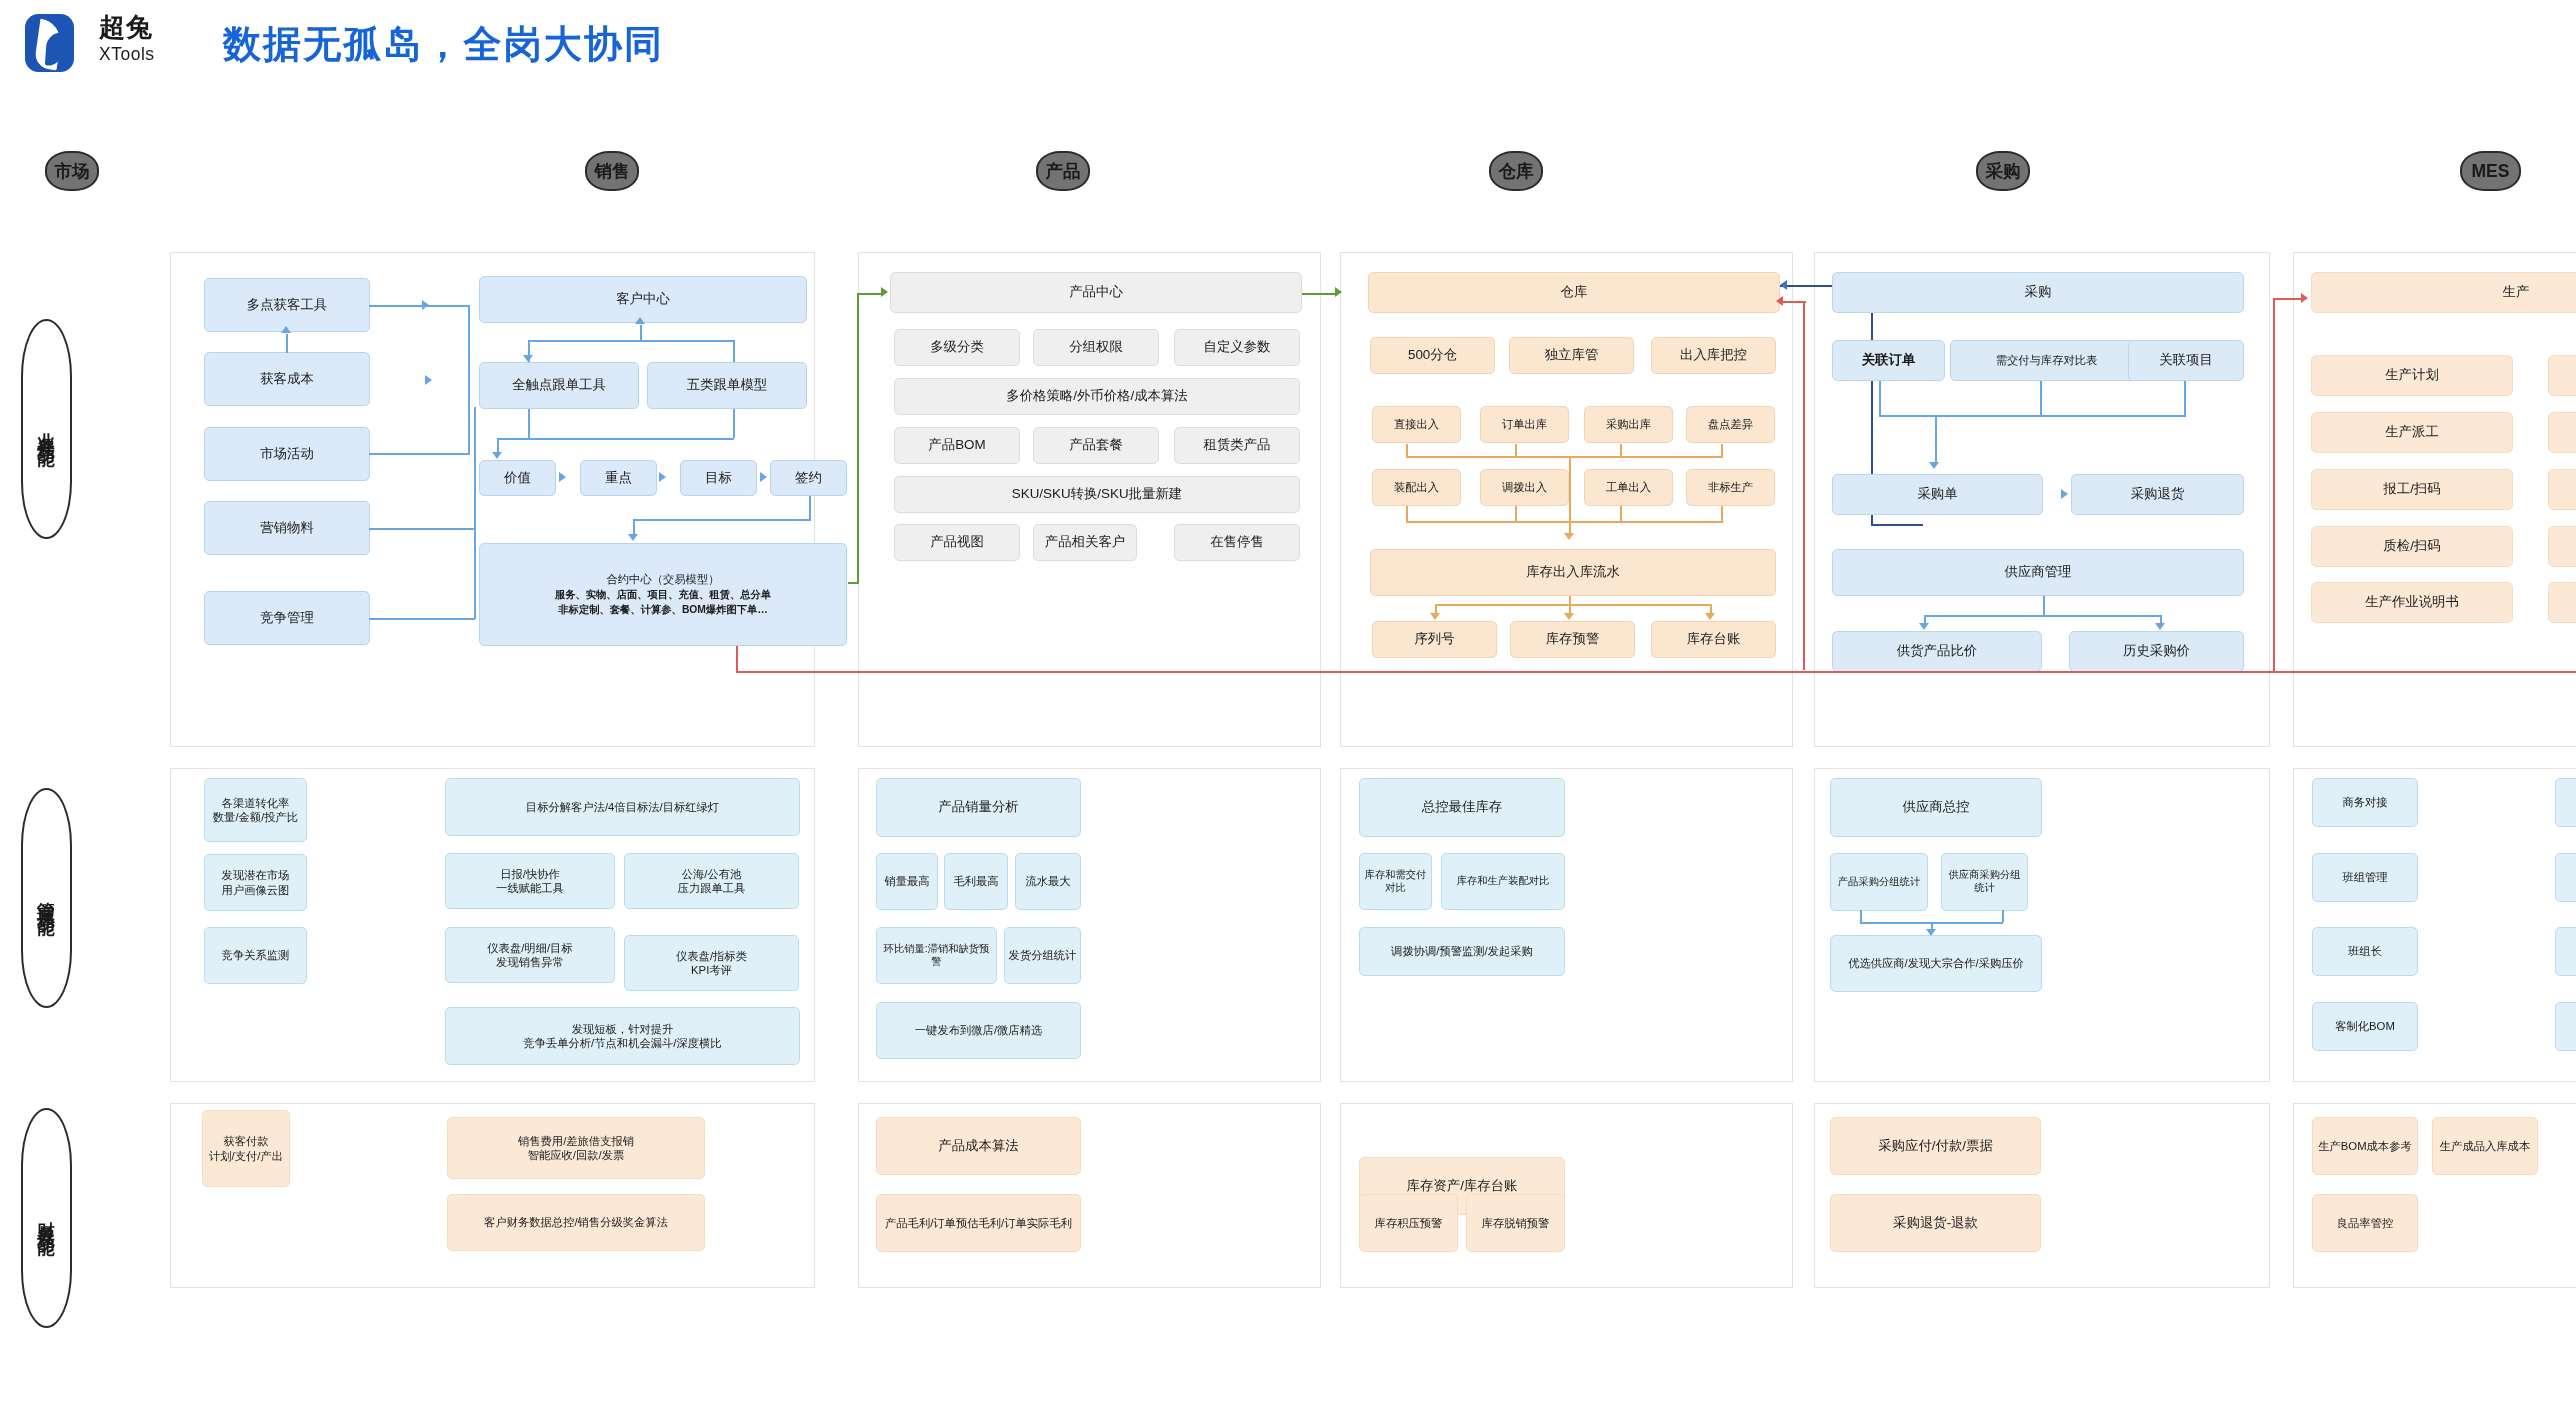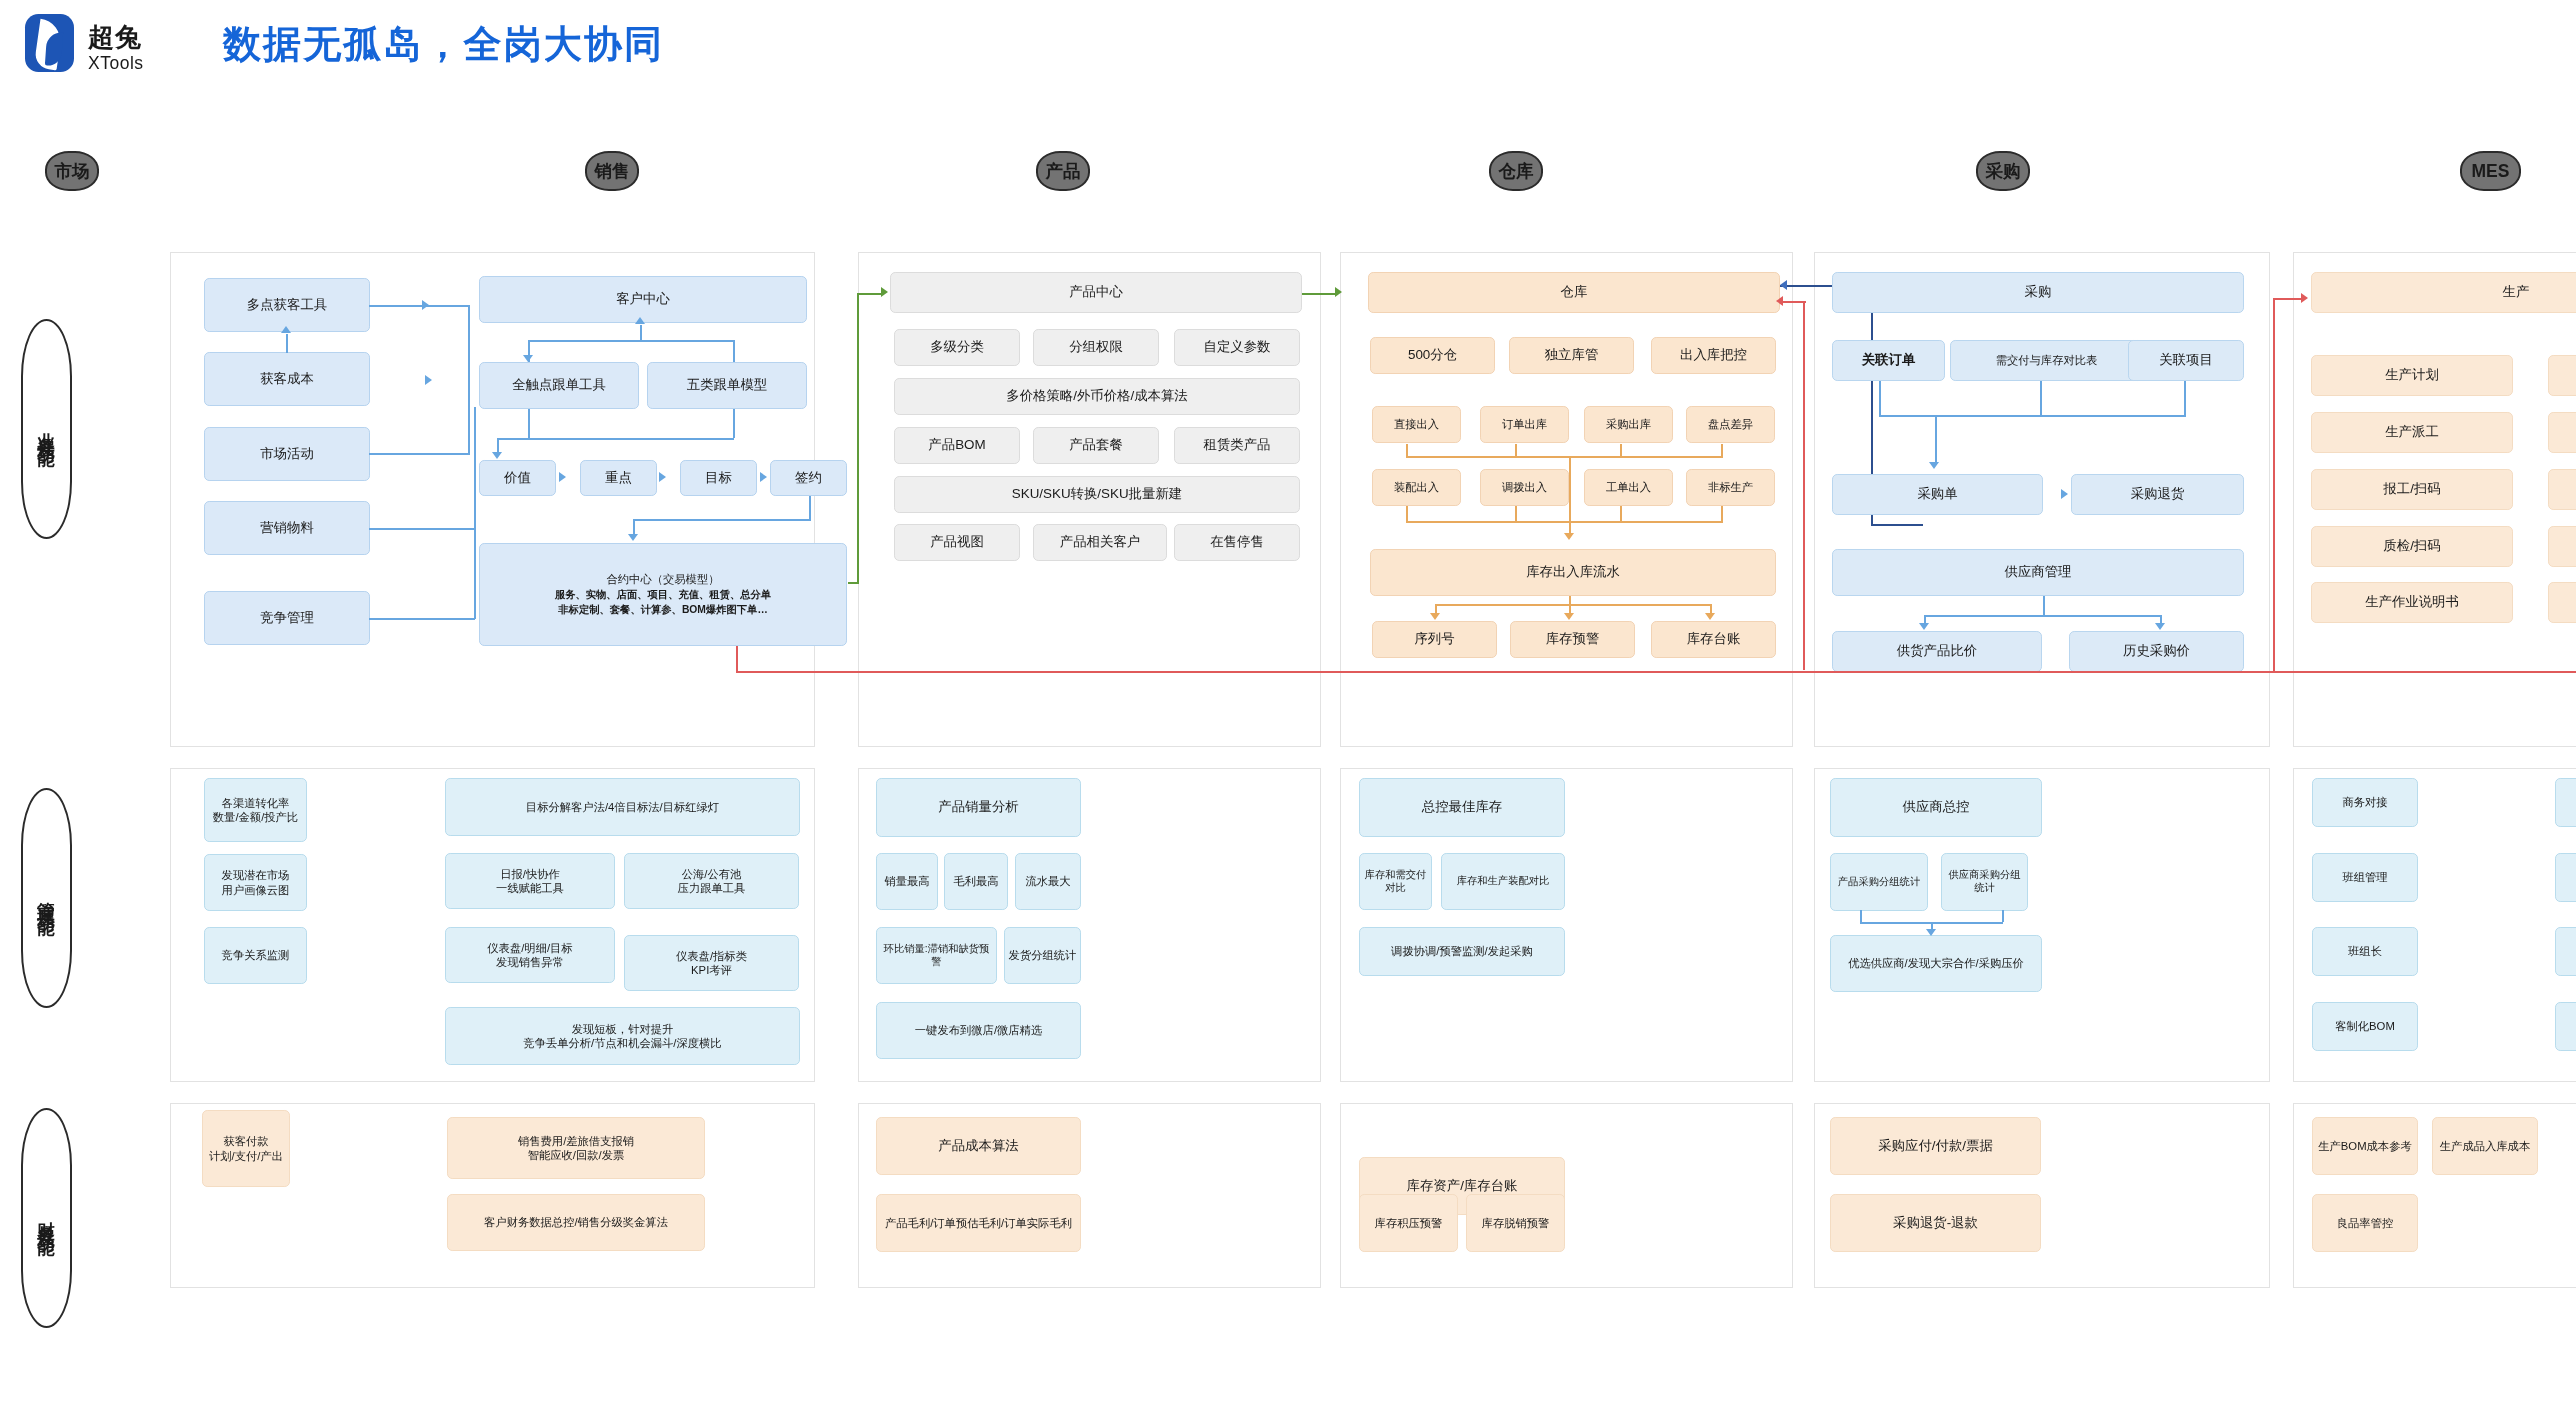--- a/index.html
+++ b/index.html
@@ -1,20 +1,20 @@
 <!DOCTYPE html>
 <html style="font-size:8.2px"><head>
 <meta charset="utf-8">
 <style>
   html,body{margin:0;padding:0;background:#fff;}
   body{font-family:"Liberation Sans","DejaVu Sans",sans-serif;color:#222;}
   .page{position:relative;width:3745px;height:1414px;background:#fff;overflow:hidden;}
 
   
-  .brand{position:absolute;left:25px;top:14.4px;display:flex;align-items:flex-end;gap:14px;}
+  .brand{position:absolute;left:25px;top:14.4px;display:flex;align-items:flex-start;gap:25px;}
   .logo-mark{width:49px;height:58px;border-radius:13.4px;background:#1d55b5;position:relative;overflow:hidden;flex:none;}
   .logo-mark:before{content:"";position:absolute;left:12.4px;top:5.2px;width:23px;height:49px;
       background:#fff;border-radius:0 31px 2.1px 20.6px;transform:rotate(8deg);}
   .logo-mark:after{content:"";position:absolute;left:20.6px;top:17.5px;width:15.5px;height:34px;
       background:#1d55b5;border-radius:20.6px 0 18.5px 3.1px;transform:rotate(4deg);}
   .logo-words{display:flex;flex-direction:column;justify-content:center;line-height:1;}
   .logo-cn{font-size:26px;font-weight:700;color:#1a1a1a;letter-spacing:1px;}
   .logo-en{font-size:17.5px;color:#1a1a1a;letter-spacing:0.5px;margin-top:5.2px;}
   .headline{position:absolute;left:223px;top:18.5px;font-size:38px;font-weight:700;color:#1565d8;letter-spacing:2.1px;}
 
@@ -173,21 +173,21 @@
   <div class="node n-grey n-title" style="left:890px;top:272px;width:412px;height:41px;">产品中心</div>
   <div class="node n-grey" style="left:894px;top:329px;width:126px;height:37px;">多级分类</div>
   <div class="node n-grey" style="left:1033px;top:329px;width:126px;height:37px;">分组权限</div>
   <div class="node n-grey" style="left:1174px;top:329px;width:126px;height:37px;">自定义参数</div>
   <div class="node n-grey" style="left:894px;top:378px;width:406px;height:37px;">多价格策略/外币价格/成本算法</div>
   <div class="node n-grey" style="left:894px;top:427px;width:126px;height:37px;">产品BOM</div>
   <div class="node n-grey" style="left:1033px;top:427px;width:126px;height:37px;">产品套餐</div>
   <div class="node n-grey" style="left:1174px;top:427px;width:126px;height:37px;">租赁类产品</div>
   <div class="node n-grey" style="left:894px;top:476px;width:406px;height:37px;">SKU/SKU转换/SKU批量新建</div>
   <div class="node n-grey" style="left:894px;top:524px;width:126px;height:37px;">产品视图</div>
-  <div class="node n-grey" style="left:1033px;top:524px;width:134px;height:37px;">产品相关客户</div>
+  <div class="node n-grey" style="left:1033px;top:524px;width:104px;height:37px;">产品相关客户</div>
   <div class="node n-grey" style="left:1174px;top:524px;width:126px;height:37px;">在售停售</div>
 
   <div class="ln h c-green" style="left:848px;top:582px;width:11.3px;"></div>
   <div class="ln v c-green" style="left:857px;top:293px;height:291px;"></div>
   <div class="ln h c-green" style="left:857px;top:293px;width:26px;"></div>
   <div class="arrow a-right ag-right" style="left:881px;top:287px;"></div>
 
   <div class="ln h c-green" style="left:1302px;top:293px;width:36px;"></div>
   <div class="arrow a-right ag-right" style="left:1335px;top:287px;"></div>
 

